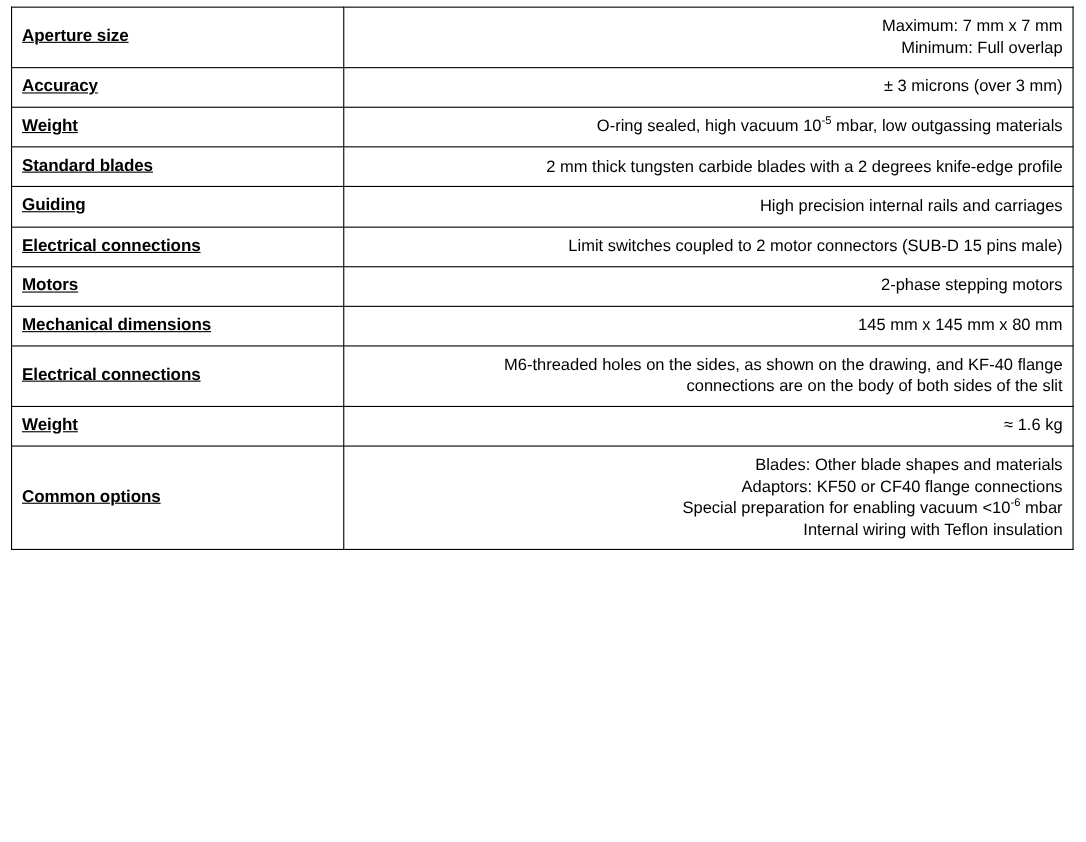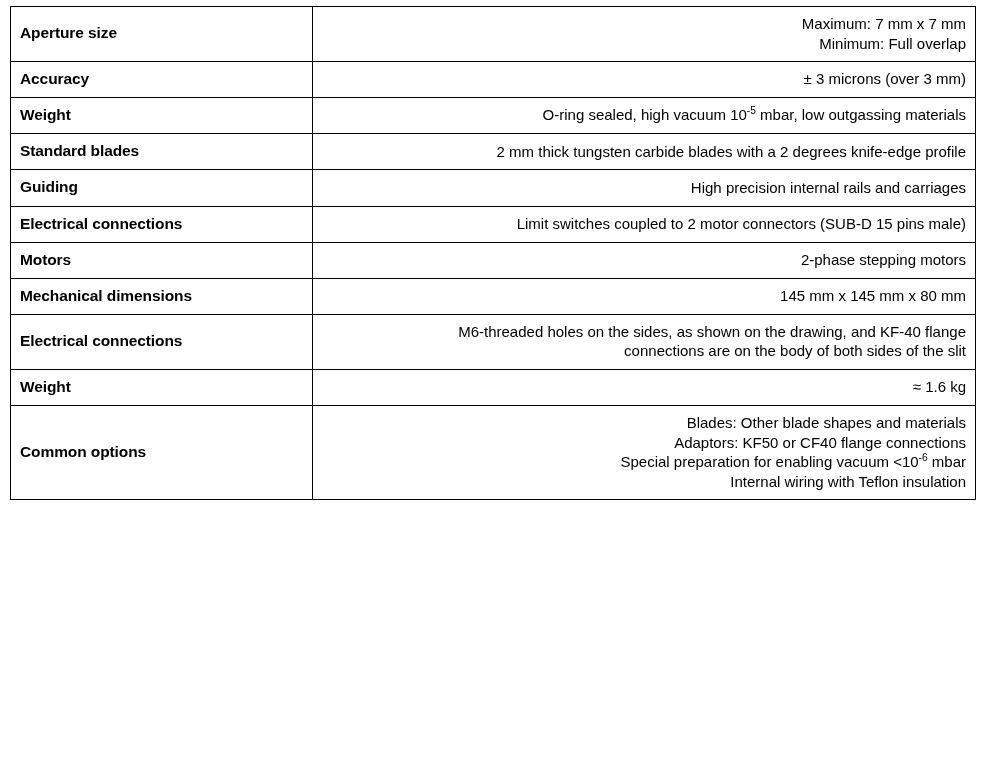--- a/index.html
+++ b/index.html
@@ -27,20 +27,21 @@
     border: 1px solid #000000;
     vertical-align: middle;
     padding: 7px 9px 8px 9px;
     line-height: 1.30;
   }
   td.label-cell {
     width: 283px;
     font-weight: bold;
     font-size: 15.5px;
     letter-spacing: -0.1px;
+    text-decoration: underline;
   }
   td.value-cell {
     font-size: 15px;
     font-weight: normal;
     text-align: right;
   }
   .line {
     display: block;
     white-space: nowrap;
   }

